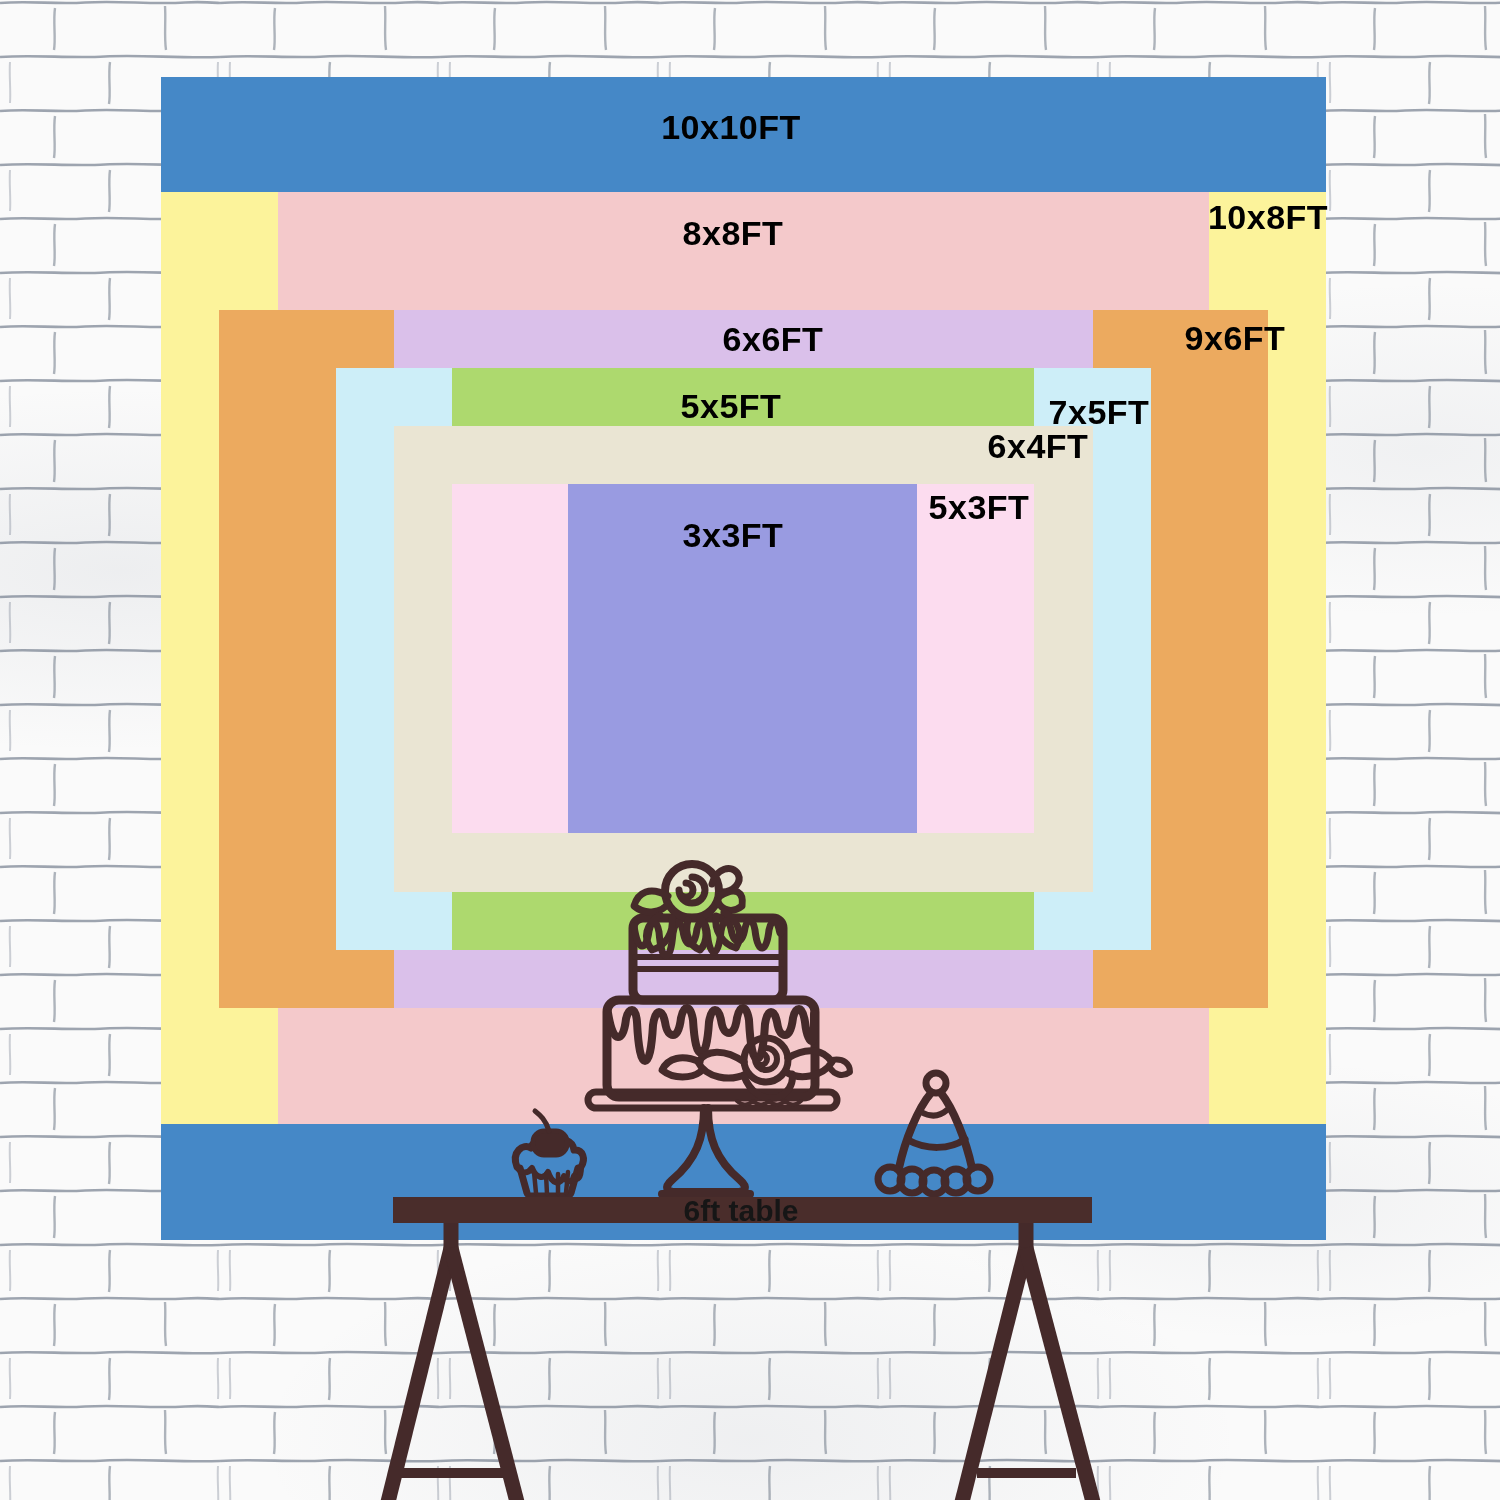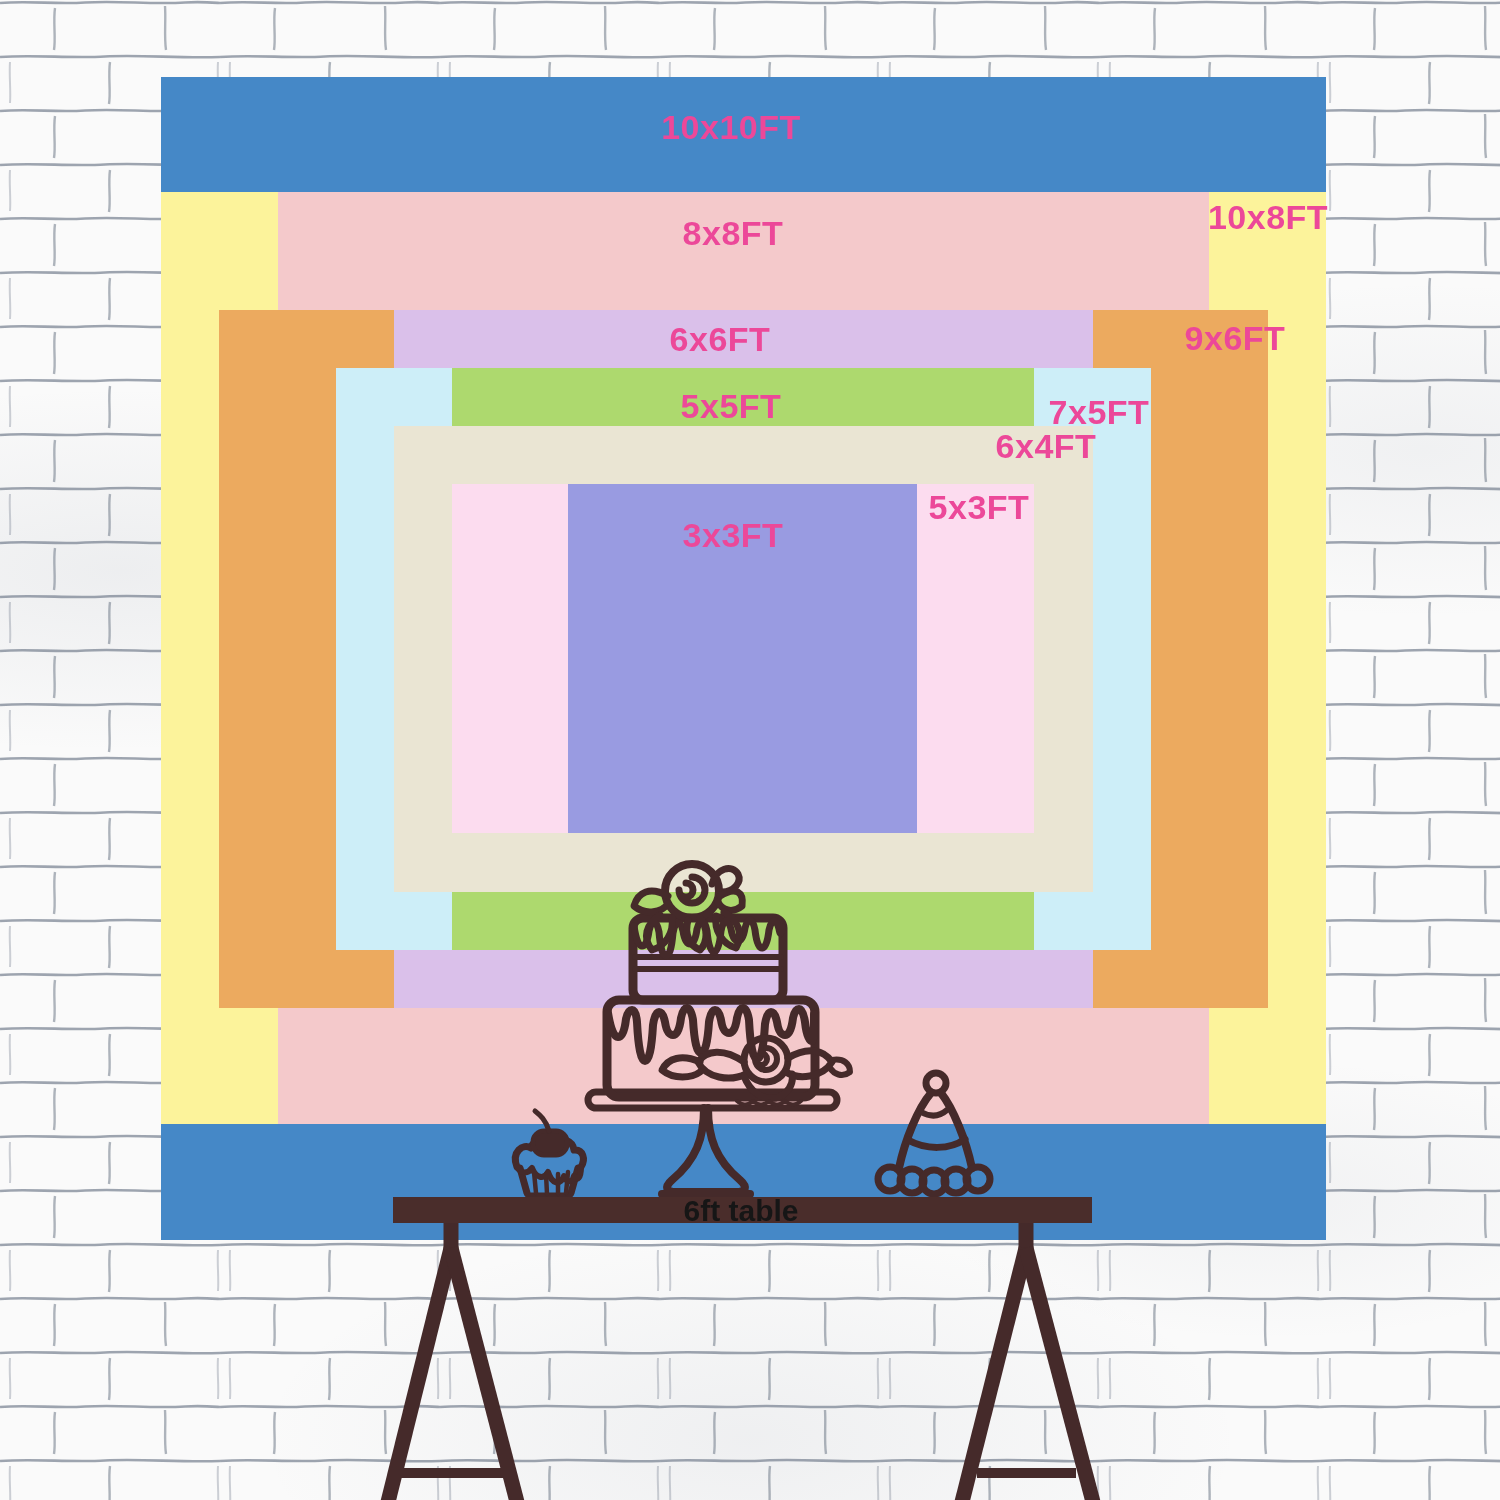--- a/index.html
+++ b/index.html
@@ -28,25 +28,25 @@
   .r7{left:394px;top:426px;width:699px;height:466px;}
   .r8{left:452px;top:484px;width:582px;height:349px;}
   .r9{left:568px;top:484px;width:349px;height:349px;}
 
   .labels{position:absolute;inset:0;pointer-events:none;}
   .lbl{position:absolute;transform:translate(-50%,-50%);font-size:34px;font-weight:600;
        letter-spacing:.5px;white-space:nowrap;}
   .L0{left:731px;top:127px;}
   .L2{left:733px;top:218px;margin-top:15px;}
   .L1{left:1268px;top:217px;}
-  .L4{left:720px;top:339px;text-align:center;}
+  .L4{left:773px;top:339px;text-align:center;}
   .L3{left:1211px;top:338px;margin-left:24px;}
   .L6{left:731px;top:406px;}
   .L5{left:1099px;top:392px;margin-top:20px;}
-  .L7{left:1038px;top:446px;margin-left:8px;}
+  .L7{left:1038px;top:446px;}
   .L9{left:733px;top:535px;}
   .L8{left:979px;top:507px;}
 
   .art{position:absolute;inset:0;}
   .table-top{position:absolute;left:393px;top:1197px;width:699px;height:26px;}
   .table-label{position:absolute;left:741px;top:1211px;transform:translate(-50%,-50%);
        font-size:30px;font-weight:600;white-space:nowrap;}
 </style>
 </head>
 <body>
@@ -75,21 +75,21 @@
   <div class="rect r1" style="background: rgb(252, 243, 155);"></div>
   <div class="rect r2" style="background: rgb(244, 201, 203);"></div>
   <div class="rect r3" style="background: rgb(236, 170, 95);"></div>
   <div class="rect r4" style="background: rgb(218, 192, 234);"></div>
   <div class="rect r5" style="background: rgb(205, 238, 248);"></div>
   <div class="rect r6" style="background: rgb(173, 217, 110);"></div>
   <div class="rect r7" style="background: rgb(234, 229, 211);"></div>
   <div class="rect r8" style="background: rgb(252, 220, 239);"></div>
   <div class="rect r9" style="background: rgb(153, 155, 225);"></div>
 
-  <div class="labels" style="color: #ec4899; text-decoration: underline;">
+  <div class="labels" style="color: #000000; text-decoration: underline;">
     <span class="lbl L0">10x10FT</span>
     <span class="lbl L1">10x8FT</span>
     <span class="lbl L2">8x8FT</span>
     <span class="lbl L3">9x6FT</span>
     <span class="lbl L4">6x6FT</span>
     <span class="lbl L5">7x5FT</span>
     <span class="lbl L6">5x5FT</span>
     <span class="lbl L7">6x4FT</span>
     <span class="lbl L8">5x3FT</span>
     <span class="lbl L9">3x3FT</span>

